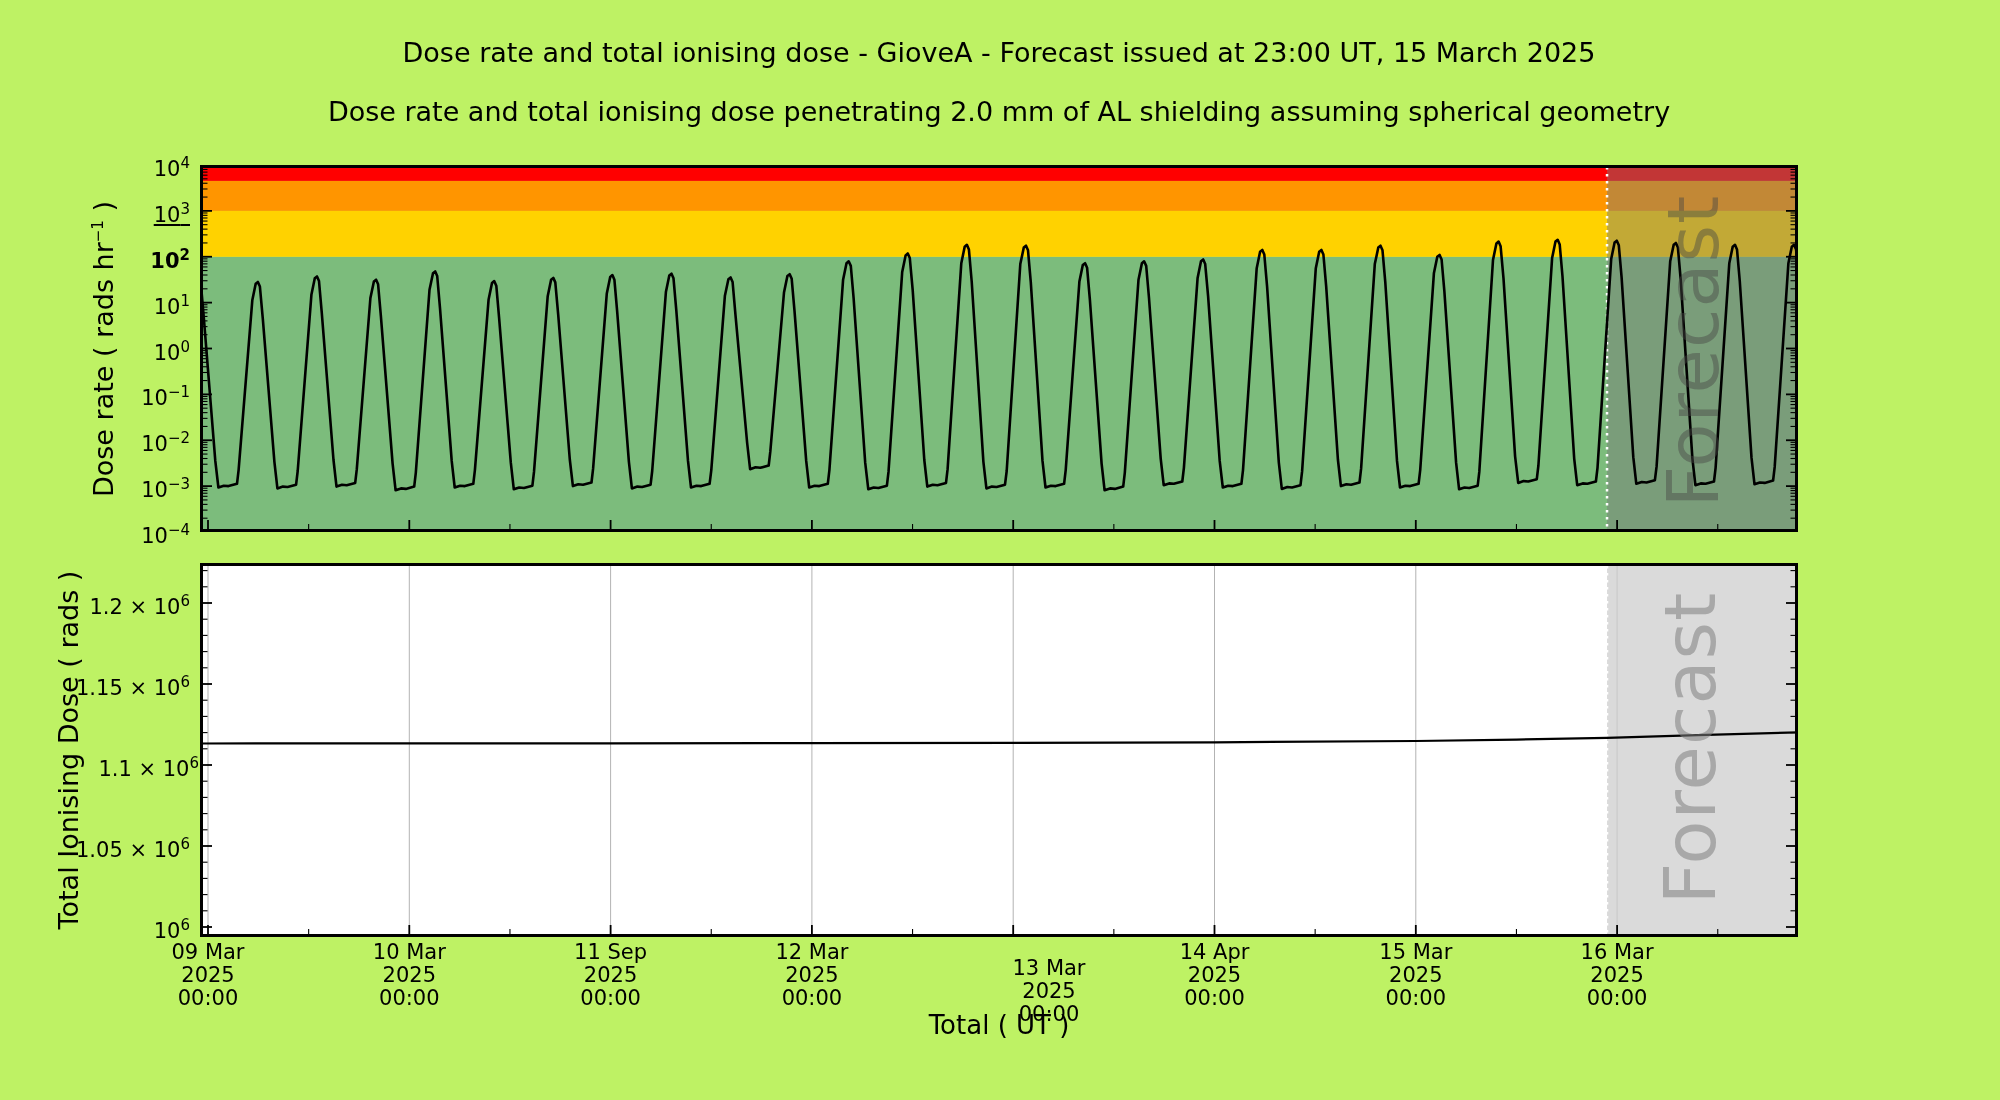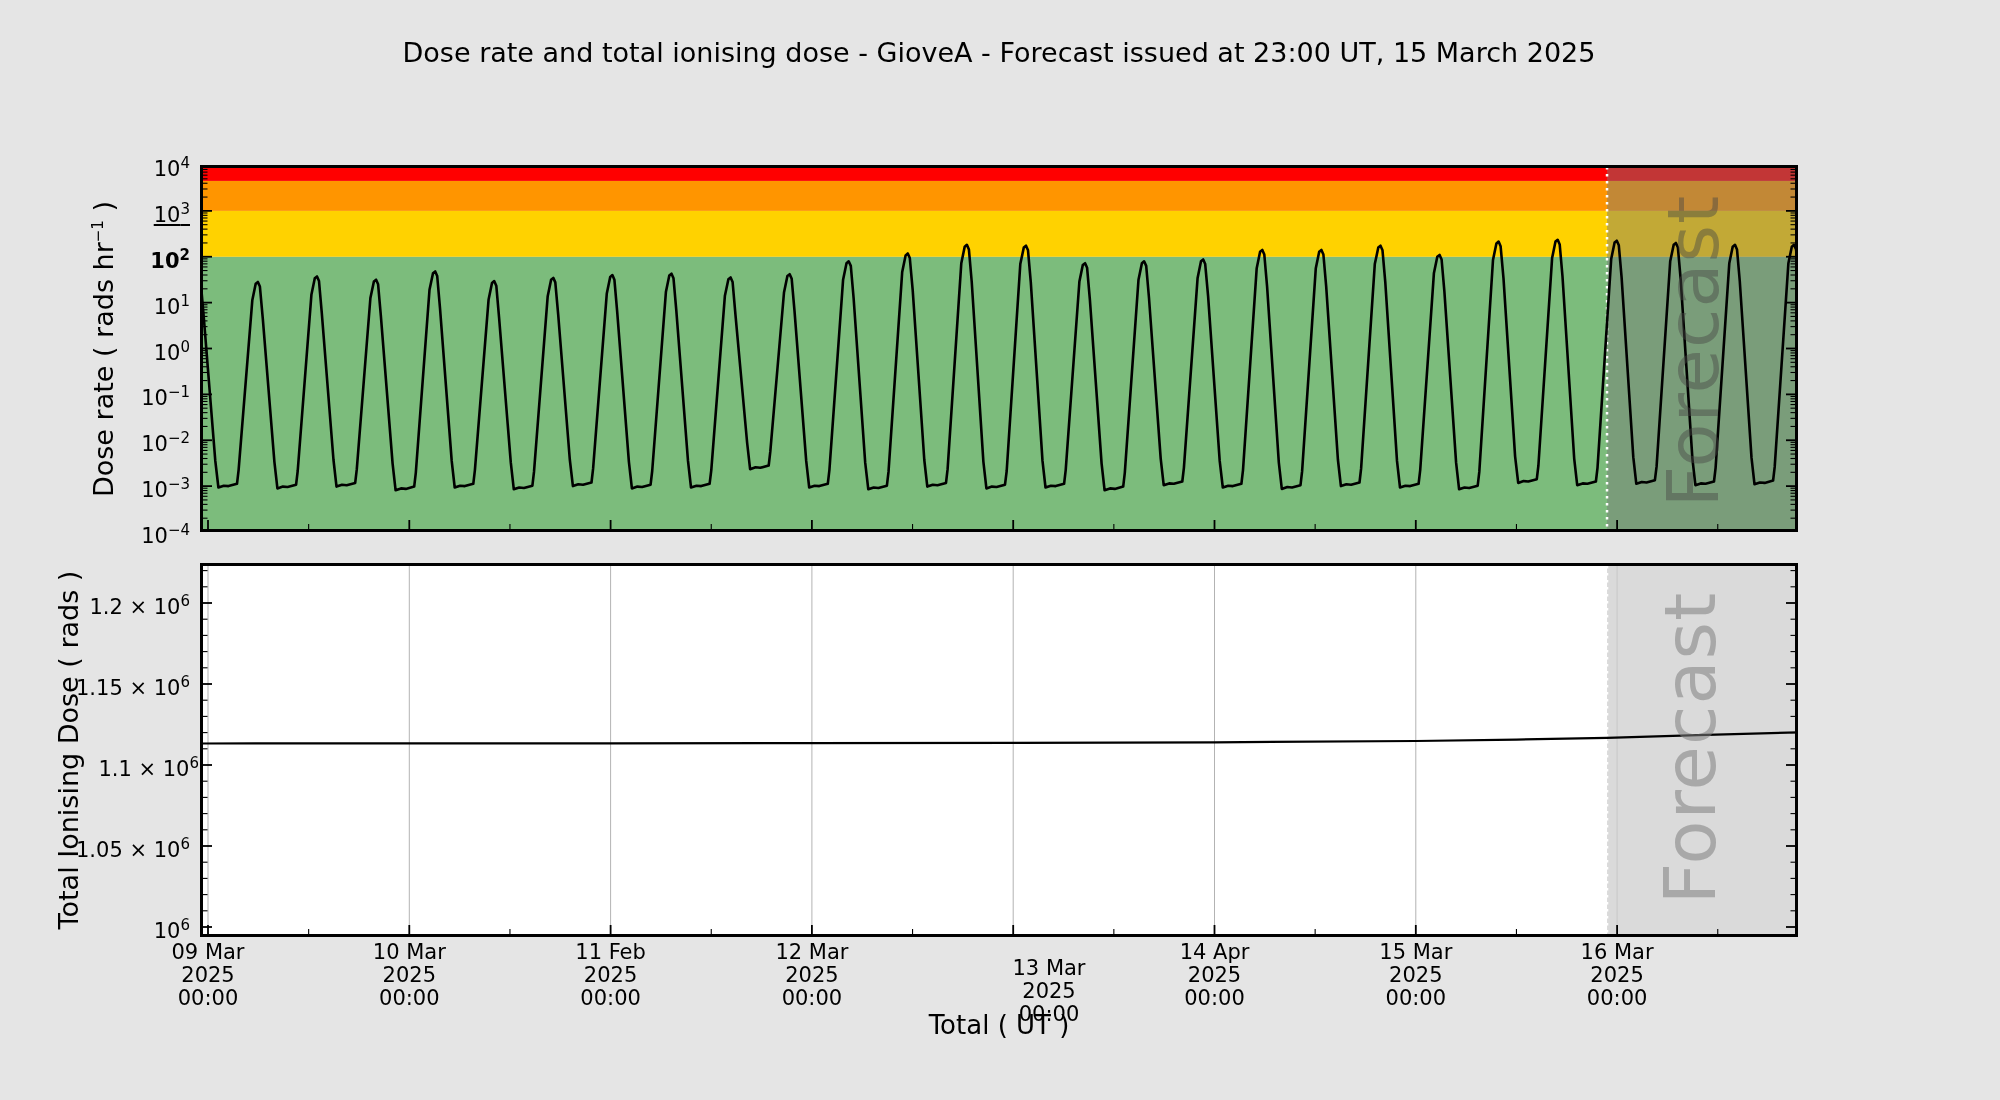--- a/index.html
+++ b/index.html
@@ -1,16 +1,16 @@
 <!DOCTYPE html>
 <html><head>
 <meta charset="utf-8">
 <style>
   html,body{margin:0;padding:0;background:#fff;}
-  #fig{position:relative;width:2000px;height:1100px;background:#e5e5e5;
+  #fig{position:relative;width:2000px;height:1100px;background:#bef264;
        font-family:"DejaVu Sans","Liberation Sans",sans-serif;color:#000;overflow:hidden;}
   .title{position:absolute;left:200px;width:1598px;text-align:center;font-size:27px;white-space:nowrap;}
   .panel-svg{position:absolute;display:block;}
   .ylab{position:absolute;white-space:nowrap;font-size:27px;}
   .ylab .inner{display:inline-block;transform:rotate(-90deg) translate(-50%,-50%);transform-origin:0 0;}
   .tick-label{position:absolute;font-size:21px;line-height:22px;height:26px;white-space:nowrap;}
   .ytick{width:125px;text-align:right;}
   .ytick sup,.ylab sup{font-size:15px;}
   .xtick{width:150px;text-align:center;line-height:23px;height:69px;}
   .xlabel{position:absolute;font-size:26px;white-space:nowrap;}
@@ -18,20 +18,21 @@
              transform:translate(-50%,-50%) rotate(-90deg);z-index:5;}
   #wm-top{color:rgba(70,72,68,0.45);}
   #wm-bot{color:rgba(128,128,128,0.55);}
 </style>
 </head>
 <body>
 
 <div id="fig">
 
   <div class="title" style="top:37px;">Dose rate and total ionising dose - GioveA - Forecast issued at 23:00 UT, 15 March 2025</div>
+  <div class="title" style="top:96px;">Dose rate and total ionising dose penetrating 2.0 mm of AL shielding assuming spherical geometry</div>
 
   <svg id="svg-top" class="panel-svg" style="left:200px;top:165px;" width="1598" height="367">
       <rect x="0" y="91.75" width="1598" height="275.25" fill="#7CBC7C"></rect>
       <rect x="0" y="45.875" width="1598" height="45.875" fill="#FFD200"></rect>
       <rect x="0" y="15.908875930556116" width="1598" height="29.966124069443886" fill="#FF9500"></rect>
       <rect x="0" y="0" width="1598" height="15.908875930556116" fill="#FF0000"></rect>
       <rect x="1407.035" y="0" width="190.96499999999992" height="367" fill="rgba(120,120,120,0.45)"></rect>
       <line x1="1407.035" y1="2" x2="1407.035" y2="365" stroke="#FFFFFF" stroke-width="2.5" stroke-dasharray="2.5 4.5"></line>
       <polyline points="-42.3,321.1 -30.5,321.1 -22.1,318.8 -20.5,305.1 -6.8,133.0 -3.4,116.5 -1.2,114.7 0.9,119.3 3.7,151.4 15.3,295.9 18.4,322.5 23.8,320.7 28.5,321.1 37.0,318.8 38.6,305.1 52.3,135.3 55.7,118.8 57.9,117.0 59.9,121.6 62.8,153.7 74.4,296.8 77.4,323.4 82.9,321.6 87.6,322.0 96.1,319.7 97.7,306.0 111.4,129.8 114.8,113.3 117.0,111.5 119.0,116.1 121.8,148.2 133.5,295.0 136.5,321.6 142.0,319.7 146.7,320.2 155.2,317.9 156.8,304.2 170.4,133.0 173.9,116.5 176.1,114.7 178.1,119.3 180.9,151.4 192.6,298.6 195.6,325.3 201.0,323.4 205.8,323.9 214.2,321.6 215.8,307.8 229.5,124.8 233.0,108.3 235.2,106.4 237.2,111.0 240.0,143.1 251.7,295.9 254.7,322.5 260.1,320.7 264.9,321.1 273.3,318.8 274.9,305.1 288.6,134.4 292.0,117.9 294.2,116.1 296.3,120.7 299.1,152.8 310.8,297.7 313.8,324.3 319.2,322.5 323.9,323.0 332.4,320.7 334.0,306.9 347.7,131.2 351.1,114.7 353.3,112.9 355.3,117.4 358.2,149.6 369.8,294.5 372.9,321.1 378.3,319.3 383.0,319.7 391.5,317.5 393.1,303.7 406.8,128.4 410.2,111.9 412.4,110.1 414.4,114.7 417.2,146.8 428.9,296.8 431.9,323.4 437.4,321.6 442.1,322.0 450.6,319.7 452.2,306.0 465.9,127.1 469.3,110.6 471.5,108.7 473.5,113.3 476.3,145.4 488.0,295.9 491.0,322.5 496.5,320.7 501.2,321.1 509.6,318.8 511.3,305.1 524.9,130.7 528.4,114.2 530.6,112.4 532.6,117.0 535.4,149.1 547.1,277.5 550.1,304.2 555.5,302.3 560.3,302.8 568.7,300.5 570.3,286.7 584.0,127.5 587.4,111.0 589.7,109.2 591.7,113.8 594.5,145.9 606.2,295.9 609.2,322.5 614.6,320.7 619.3,321.1 627.8,318.8 629.4,305.1 643.1,114.7 646.5,98.2 648.7,96.3 650.8,100.9 653.6,133.0 665.2,297.7 668.3,324.3 673.7,322.5 678.4,323.0 686.9,320.7 688.5,306.9 702.2,106.9 705.6,90.4 707.8,88.5 709.8,93.1 712.7,125.2 724.3,295.0 727.3,321.6 732.8,319.7 737.5,320.2 746.0,317.9 747.6,304.2 761.3,98.2 764.7,81.7 766.9,79.8 768.9,84.4 771.7,116.5 783.4,296.8 786.4,323.4 791.9,321.6 796.6,322.0 805.0,319.7 806.7,306.0 820.3,99.1 823.8,82.6 826.0,80.7 828.0,85.3 830.8,117.4 842.5,295.9 845.5,322.5 850.9,320.7 855.7,321.1 864.1,318.8 865.7,305.1 879.4,116.5 882.8,100.0 885.1,98.2 887.1,102.8 889.9,134.9 901.6,298.6 904.6,325.3 910.0,323.4 914.8,323.9 923.2,321.6 924.8,307.8 938.5,114.7 941.9,98.2 944.1,96.3 946.2,100.9 949.0,133.0 960.7,293.6 963.7,320.2 969.1,318.4 973.8,318.8 982.3,316.5 983.9,302.8 997.6,112.9 1001.0,96.3 1003.2,94.5 1005.2,99.1 1008.1,131.2 1019.7,295.9 1022.8,322.5 1028.2,320.7 1032.9,321.1 1041.4,318.8 1043.0,305.1 1056.7,103.2 1060.1,86.7 1062.3,84.9 1064.3,89.5 1067.1,121.6 1078.8,297.3 1081.8,323.9 1087.3,322.0 1092.0,322.5 1100.5,320.2 1102.1,306.4 1115.8,103.2 1119.2,86.7 1121.4,84.9 1123.4,89.5 1126.2,121.6 1137.9,294.5 1140.9,321.1 1146.4,319.3 1151.1,319.7 1159.5,317.5 1161.1,303.7 1174.8,99.1 1178.3,82.6 1180.5,80.7 1182.5,85.3 1185.3,117.4 1197.0,295.9 1200.0,322.5 1205.4,320.7 1210.2,321.1 1218.6,318.8 1220.2,305.1 1233.9,108.3 1237.3,91.8 1239.6,89.9 1241.6,94.5 1244.4,126.6 1256.1,297.7 1259.1,324.3 1264.5,322.5 1269.2,323.0 1277.7,320.7 1279.3,306.9 1293.0,95.0 1296.4,78.4 1298.6,76.6 1300.6,81.2 1303.5,113.3 1315.1,291.3 1318.2,317.9 1323.6,316.1 1328.3,316.5 1336.8,314.2 1338.4,300.5 1352.1,93.1 1355.5,76.6 1357.7,74.8 1359.7,79.4 1362.5,111.5 1374.2,293.6 1377.2,320.2 1382.7,318.4 1387.4,318.8 1395.9,316.5 1397.5,302.8 1411.2,94.0 1414.6,77.5 1416.8,75.7 1418.8,80.3 1421.6,112.4 1433.3,292.2 1436.3,318.8 1441.8,317.0 1446.5,317.5 1454.9,315.2 1456.6,301.4 1470.2,96.3 1473.7,79.8 1475.9,78.0 1477.9,82.6 1480.7,114.7 1492.4,293.6 1495.4,320.2 1500.8,318.4 1505.6,318.8 1514.0,316.5 1515.6,302.8 1529.3,98.2 1532.7,81.7 1535.0,79.8 1537.0,84.4 1539.8,116.5 1551.5,292.7 1554.5,319.3 1559.9,317.5 1564.7,317.9 1573.1,315.6 1574.7,301.9 1588.4,98.2 1591.8,81.7 1594.0,79.8 1596.1,84.4 1598.9,116.5 1610.5,293.6 1613.6,320.2 1619.0,318.4" fill="none" stroke="#000000" stroke-width="2.6" stroke-linejoin="round"></polyline>
       <line x1="3" y1="367" x2="12" y2="367" stroke="#000" stroke-width="1.8"></line>
@@ -308,21 +309,21 @@
         <div>09 Mar</div>
         <div>2025</div>
         <div>00:00</div>
       </div>
       <div class="tick-label xtick" style="left: 334.3px; top: 941px;">
         <div>10 Mar</div>
         <div>2025</div>
         <div>00:00</div>
       </div>
       <div class="tick-label xtick" style="left: 535.6px; top: 941px;">
-        <div>11 Feb</div>
+        <div>11 Sep</div>
         <div>2025</div>
         <div>00:00</div>
       </div>
       <div class="tick-label xtick" style="left: 736.9px; top: 941px;">
         <div>12 Mar</div>
         <div>2025</div>
         <div>00:00</div>
       </div>
       <div class="tick-label xtick" style="left: 974px; top: 941px; margin-top: 16px;">
         <div>13 Mar</div>

